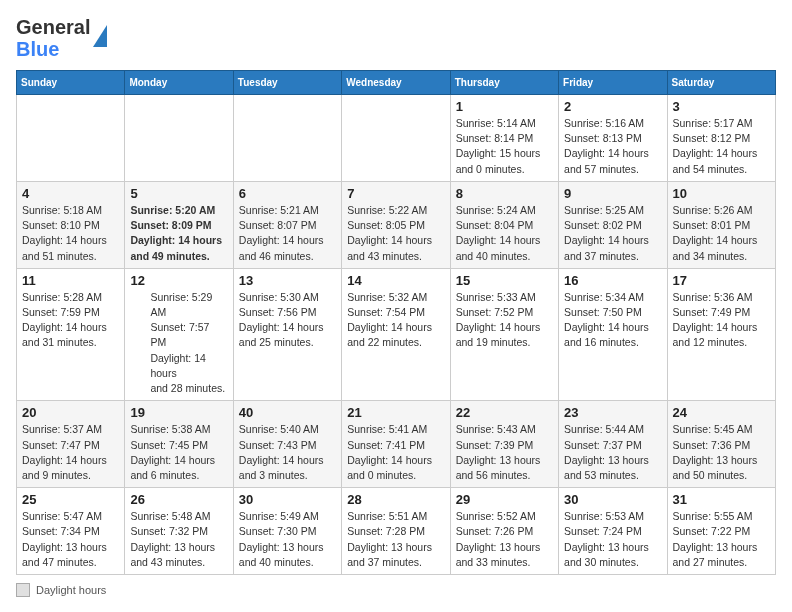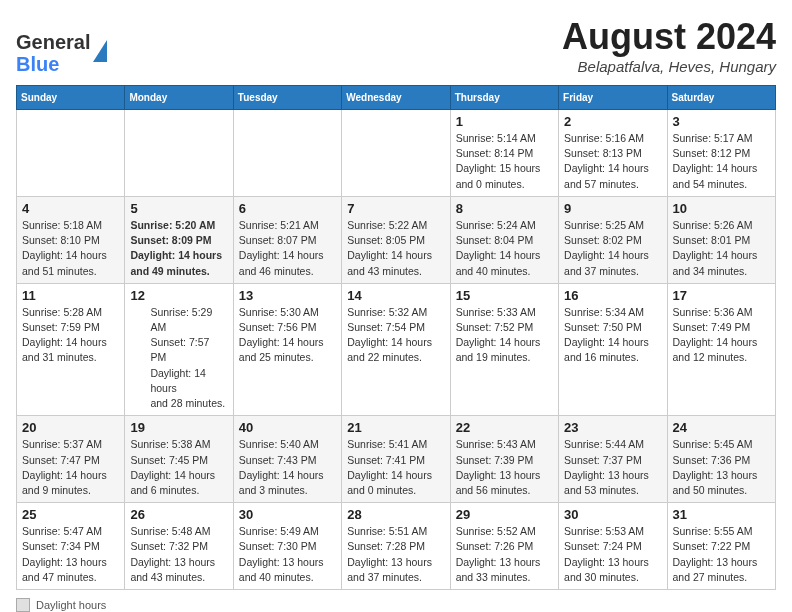--- a/index.html
+++ b/index.html
@@ -6,21 +6,21 @@
     body {
       font-family: Arial, sans-serif;
       background: #fff;
       width: 792px;
       min-height: 612px;
       padding: 16px;
     }
     .header {
       display: flex;
       justify-content: space-between;
-      align-items: flex-end;
+      align-items: center;
       margin-bottom: 10px;
     }
     .logo {
       display: flex;
       align-items: center;
     }
     .logo-text {
       font-size: 20px;
       font-weight: bold;
       line-height: 1.1;
@@ -111,24 +111,20 @@
   <div class="header">
     <div class="logo">
       <div>
         <div class="logo-text">
           <span class="logo-general">General</span><br>
           <span class="logo-blue">Blue</span>
         </div>
       </div>
       <div class="logo-triangle"></div>
     </div>
-    <div class="title-block">
-      <div class="month-year">August 2024</div>
-      <div class="location">Belapatfalva, Heves, Hungary</div>
-    </div>
   </div>
 
   <table>
     <thead>
       <tr>
       <th>Sunday</th>
           <th>Monday</th>
           <th>Tuesday</th>
           <th>Wednesday</th>
           <th>Thursday</th>

